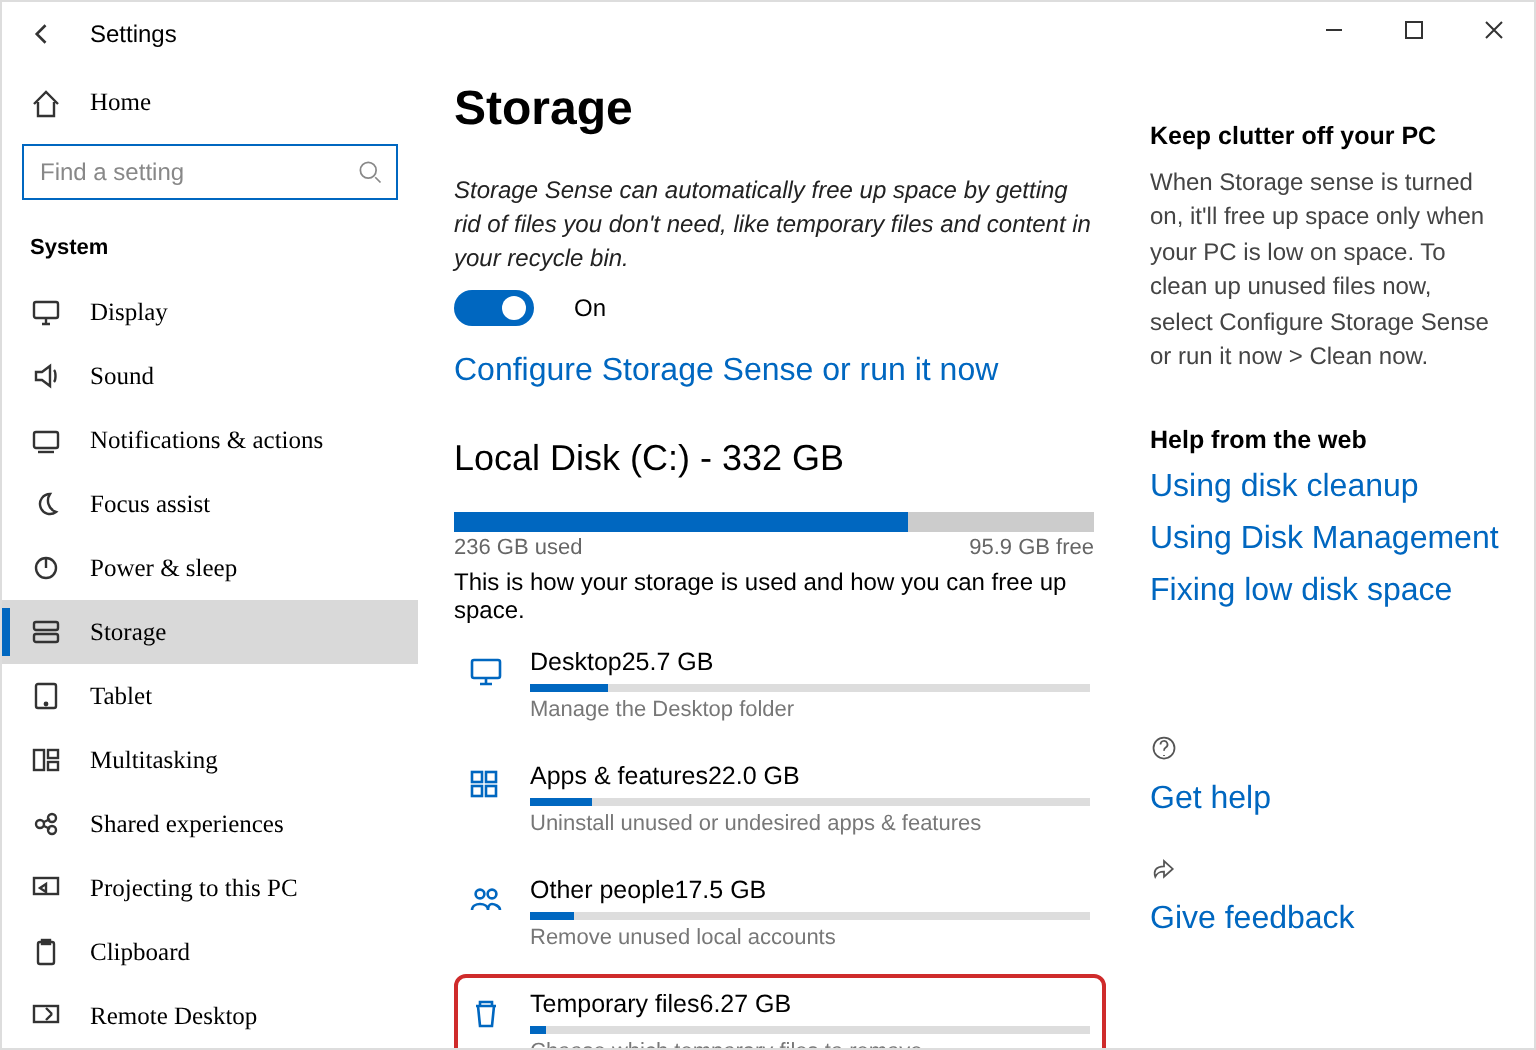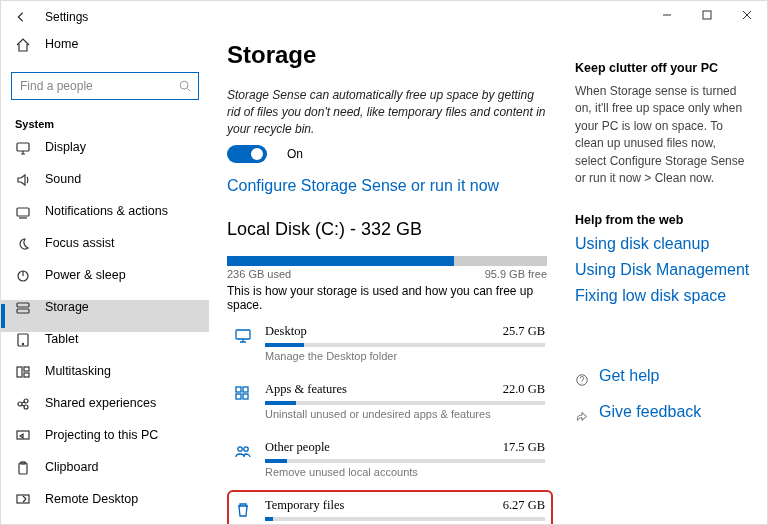--- a/index.html
+++ b/index.html
@@ -34,23 +34,25 @@
   
   .sidebar {
     width: 208px;
     display:flex;
     flex-direction:column;
     padding-top: 4px;
   }
   .home-row, .nav-row {
     height: 32px;
     display:flex;
+    align-items:center;
     padding-left: 14px;
     gap: 14px;
     font-size: 12.5px;
+    font-family: Liberation Serif, serif;
   }
   .nav-row { cursor:pointer; position:relative; }
   .nav-row.selected::before {
     content:"";
     position:absolute;
     left:0; top:4px; bottom:4px; width:4px;
     background:#0067c0;
   }
   .nav-row.selected { background:#d9d9d9; }
   .nav-icon { width:16px; height:16px; display:flex; align-items:center; justify-content:center; flex:0 0 16px; }
@@ -92,36 +94,36 @@
 
   .cat {
     display:flex; align-items:flex-start; gap:12px; width:326px;
     padding:6px 6px 6px 4px; margin-bottom:4px; position:relative;
     border:2px solid transparent; border-radius:6px;
   }
   .cat.highlight { border-color:#cf2b2b; padding:6px 6px 6px 4px; }
   .cat-icon { width:20px; height:20px; flex:0 0 20px; display:flex; align-items:center; justify-content:center; margin-top:2px;}
   .cat-icon svg { width:18px; height:18px; stroke:#0067c0; fill:none; stroke-width:1.3; }
   .cat-body { flex:1; }
-  .cat-top { display:flex; justify-content:space-between; font-size:12.5px;font-family:Liberation Serif, serif; }
+  .cat-top { display:flex; font-size:12.5px; }
   .cat-bar { height:4px; background:#ddd; margin:4px 0 3px 0; position:relative; }
   .cat-bar .f { position:absolute; left:0; top:0; bottom:0; background:#0067c0;}
   .cat-sub { font-size:11px; color:#777; }
 
   
   .rcol {
     flex:1;
     padding: 28px 14px 0 10px;
     font-size:12px;
   }
   .rcol h3 { font-size:12.5px; font-weight:600; margin-bottom:8px;}
   .rcol .para { color:#444; line-height:1.45; margin-bottom:26px; max-width:170px;}
   .rcol .link { display:block; margin-bottom:8px; }
   .help-block { margin-top:62px; }
-  .action-row { display:flex; align-items:center; gap:10px; margin-bottom:10px;}
+  .action-row { display:flex; align-items:flex-start; gap:10px; margin-bottom:10px;flex-direction:column;}
   .action-row svg { width:14px; height:14px; stroke:#555; fill:none; }
 
   ::-webkit-scrollbar { width:14px; }
   ::-webkit-scrollbar-thumb { background:#ccc; }
 </style>
 </head>
 <body>
 
 <div class="titlebar">
   <div class="back">
@@ -155,21 +157,21 @@
     <div class="home-row">
       <span class="nav-icon">
         <svg viewBox="0 0 16 16">
             <path d="M2 8 L8 2 L14 8 M4 7 V14 H12 V7"></path>
           </svg>
       </span>
       <span>Home</span>
     </div>
     <div class="search-wrap">
       <div class="search">
-        <span>Find a people</span>
+        <span>Find a setting</span>
         <svg viewBox="0 0 16 16">
             <circle cx="7" cy="7" r="4.5"></circle>
             <path d="M11 11 L14 14"></path>
           </svg>
       </div>
     </div>
     <div class="grp-header">System</div>
     <div id="nav-list">
         <div class="nav-row">
           <span class="nav-icon">

